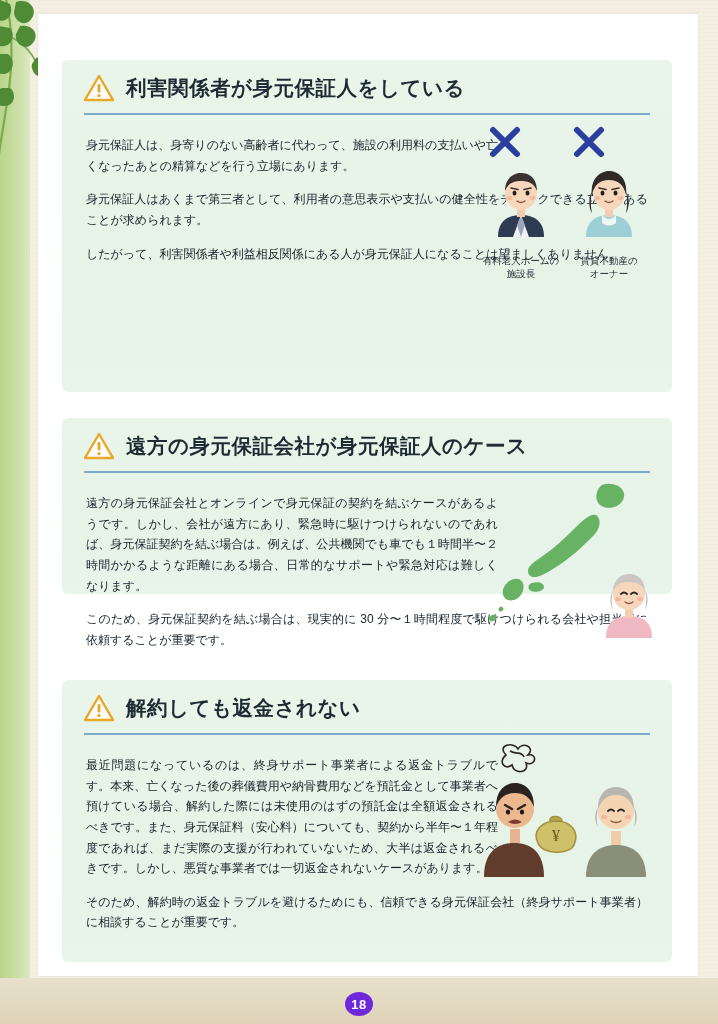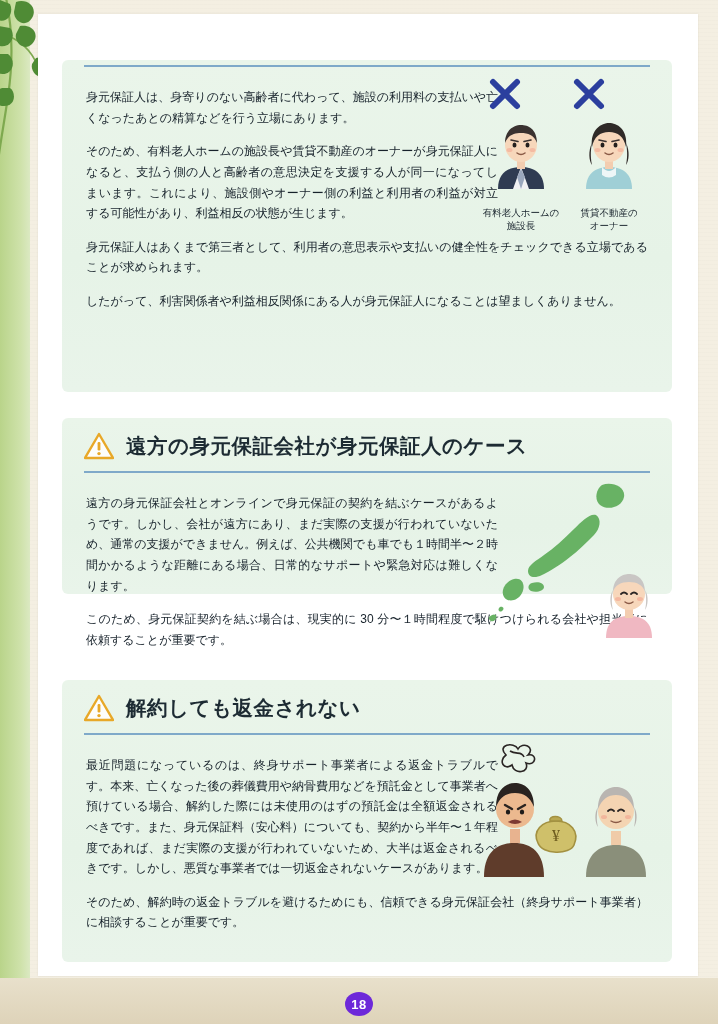--- a/index.html
+++ b/index.html
@@ -192,20 +192,28 @@
     <path d="M26 30 C40 28 46 40 38 48 C30 56 20 46 22 38 Z"></path>
     <path d="M2 58 C-8 64 -4 78 8 78 C20 78 22 64 14 58 Z"></path>
     <path d="M42 62 C54 58 62 70 54 78 C46 86 36 76 38 68 Z"></path>
     <path d="M8 92 C-4 96 -2 110 10 110 C22 110 22 96 16 92 Z"></path>
   </g>
 </svg>
 
 <div class="sheet">
 
   <section class="card" id="card1">
+    <div class="card-head">
+      <svg class="warn-icon" viewBox="0 0 30 28">
+        <path d="M15 2 L29 26 L1 26 Z" fill="#fdfdfb" stroke="#e8a828" stroke-width="2.4" stroke-linejoin="round"></path>
+        <rect x="13.6" y="10" width="2.8" height="8.4" rx="1.2" fill="#e8a828"></rect>
+        <circle cx="15" cy="21.6" r="1.7" fill="#e8a828"></circle>
+      </svg>
+      <div class="card-title">利害関係者が身元保証人をしている</div>
+    </div>
     <div class="rule"></div>
     <div class="card-body">
 
       <div class="fig-persons">
         <svg class="cross" style="left:8px; top:0;" viewBox="0 0 34 34">
           <path d="M5 5 L29 29 M29 5 L5 29" stroke="#2b3f9e" stroke-width="6" stroke-linecap="round"></path>
         </svg>
         <svg class="cross" style="left:92px; top:0;" viewBox="0 0 34 34">
           <path d="M5 5 L29 29 M29 5 L5 29" stroke="#2b3f9e" stroke-width="6" stroke-linecap="round"></path>
         </svg>
@@ -253,21 +261,20 @@
             <ellipse cx="29.5" cy="33" rx="3" ry="2" fill="#f2a892" opacity=".6"></ellipse>
             <ellipse cx="52.5" cy="33" rx="3" ry="2" fill="#f2a892" opacity=".6"></ellipse>
           </svg>
           <div class="cap">賃貸不動産の
 オーナー</div>
         </div>
       </div>
 
       <div class="narrow">
         <p>身元保証人は、身寄りのない高齢者に代わって、施設の利用料の支払いや亡くなったあとの精算などを行う立場にあります。</p>
-        <p>そのため、有料老人ホームの施設長や賃貸不動産のオーナーが身元保証人になると、支払う側の人と高齢者の意思決定を支援する人が同一になってしまいます。これにより、施設側やオーナー側の利益と利用者の利益が対立する可能性があり、利益相反の状態が生じます。</p>
       </div>
       <div class="narrow2">
         <p>身元保証人はあくまで第三者として、利用者の意思表示や支払いの健全性をチェックできる立場であることが求められます。</p>
         <p>したがって、利害関係者や利益相反関係にある人が身元保証人になることは望ましくありません。</p>
       </div>
     </div>
   </section>
 
   <section class="card" id="card2">
     <div class="card-head">
@@ -307,21 +314,21 @@
           <path d="M49 22 C53 28 52 38 49 42 C51 34 50 27 49 22 Z" fill="#c9c6c4"></path>
           <path d="M25 26 Q28 23 31 26" stroke="#2a2524" stroke-width="1.8" fill="none" stroke-linecap="round"></path>
           <path d="M35 26 Q38 23 41 26" stroke="#2a2524" stroke-width="1.8" fill="none" stroke-linecap="round"></path>
           <path d="M29 34 Q33 37 37 34" stroke="#8a5a46" stroke-width="1.4" fill="none" stroke-linecap="round"></path>
           <ellipse cx="22" cy="31" rx="3" ry="2" fill="#f2a892" opacity=".65"></ellipse>
           <ellipse cx="44" cy="31" rx="3" ry="2" fill="#f2a892" opacity=".65"></ellipse>
         </svg>
       </div>
 
       <div class="narrow">
-        <p>遠方の身元保証会社とオンラインで身元保証の契約を結ぶケースがあるようです。しかし、会社が遠方にあり、まだ実際の支援が行われていないため、通常の支援ができません。例えば、公共機関でも車でも１時間半〜２時間かかるような距離にある場合、日常的なサポートや緊急対応は難しくなります。</p>
+        <p>遠方の身元保証会社とオンラインで身元保証の契約を結ぶケースがあるようです。しかし、会社が遠方にあり、緊急時に駆けつけられないのであれば、身元保証契約を結ぶ場合は。例えば、公共機関でも車でも１時間半〜２時間かかるような距離にある場合、日常的なサポートや緊急対応は難しくなります。</p>
       </div>
       <div class="narrow2">
         <p>このため、身元保証契約を結ぶ場合は、現実的に 30 分〜１時間程度で駆けつけられる会社や担当者に依頼することが重要です。</p>
       </div>
     </div>
   </section>
 
   <section class="card" id="card3">
     <div class="card-head">
       <svg class="warn-icon" viewBox="0 0 30 28">

